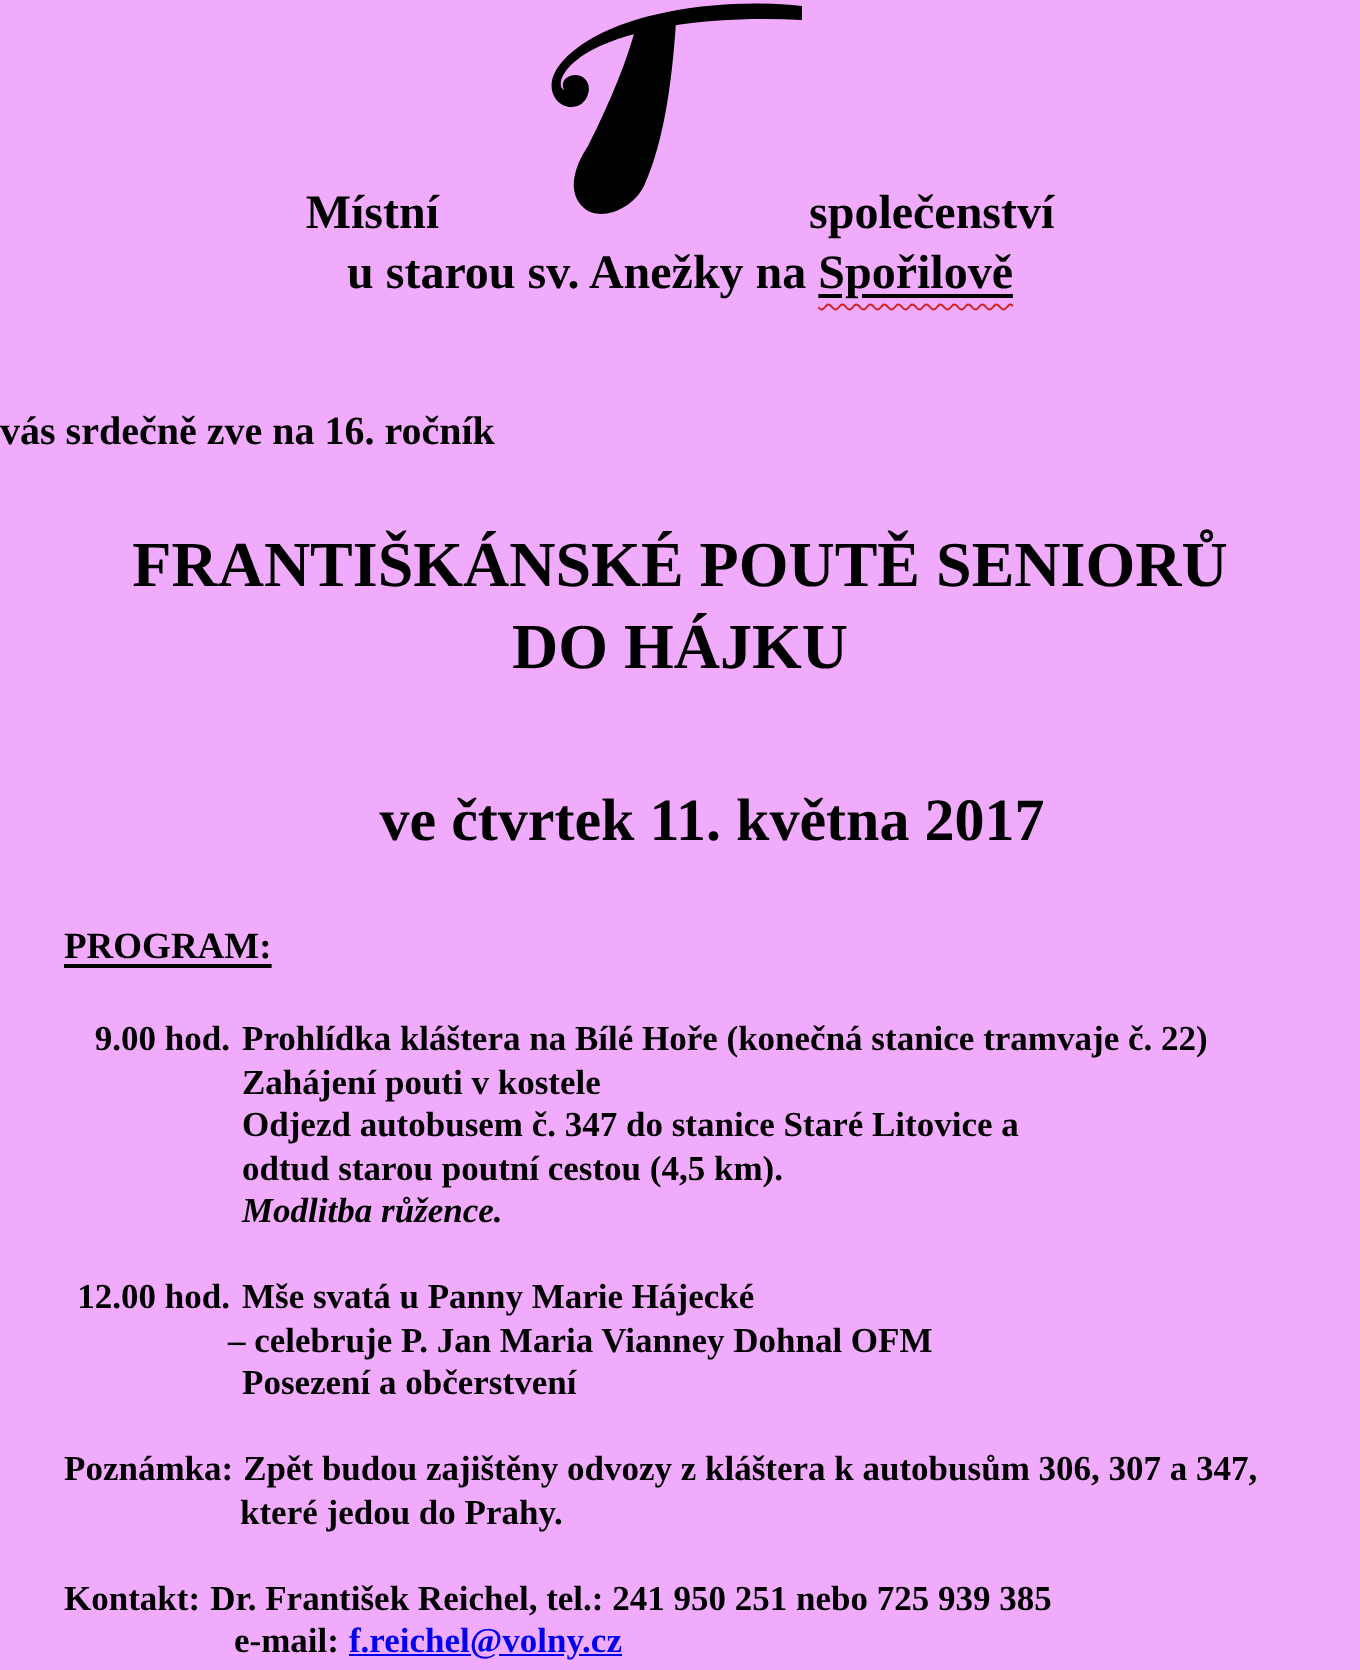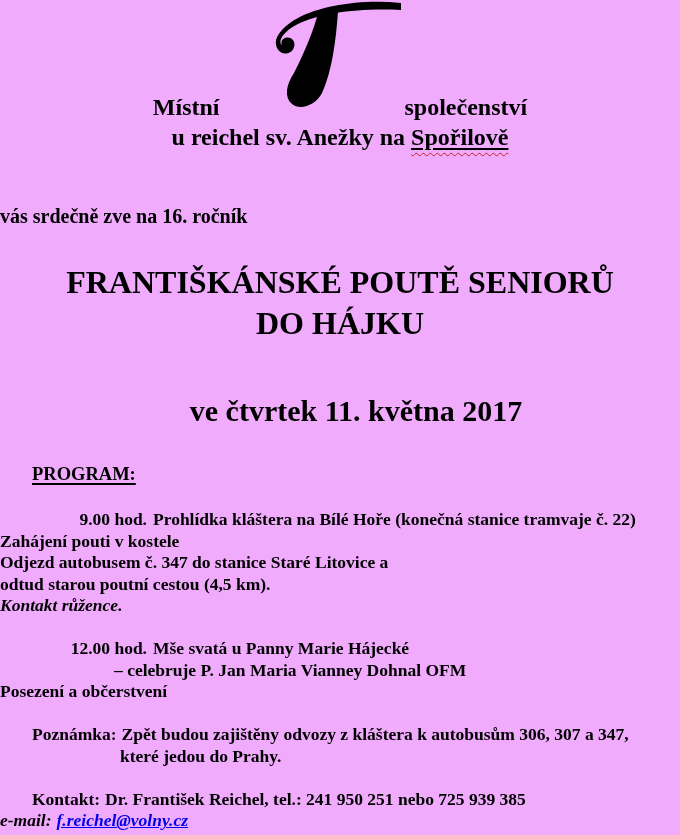--- a/index.html
+++ b/index.html
@@ -29,29 +29,29 @@
 
   .date{position:absolute;top:392px;left:16px;width:680px;text-align:center;
         font-size:30px;line-height:38px;}
 
   .program-heading{position:absolute;top:464px;left:32px;font-size:18.5px;
                    text-decoration:underline;text-decoration-thickness:2px;text-underline-offset:3px;}
 
   .program{position:absolute;top:509px;left:0;width:680px;
            font-size:17.5px;line-height:21.5px;white-space:nowrap;}
   .prow{display:flex;}
-  .ptime{flex:none;width:115px;text-align:right;padding-right:6px;padding-left:32px;}
+  .ptime{flex:none;width:115px;text-align:right;padding-right:6px;}
   .ptext{flex:none;}
-  .pcont{}
+  .pcont{padding-left:121px;}
   .pcont2{padding-left:114px;}
   .italic{font-style:italic;}
   .spacer{height:21.5px;}
   .note-row,.contact-row{padding-left:32px;}
   .cont-note{padding-left:120px;}
-  .email-row{font-style:italic;}
+  .email-row{padding-left:117px;}
   .lbl{margin-right:5px;}
   a.email{color:#0000ee;text-decoration:underline;cursor:pointer;}
 </style>
 </head>
 <body>
 
 <div class="page">
 
   <svg class="tau" viewBox="0 0 144 112" aria-hidden="true">
     <path fill="#000000" d="M 143 2
@@ -65,21 +65,21 @@
     <path fill="#000000" d="M 80 10
       C 78 40 74 70 64 92
       C 58 104 42 110 34 103
       C 26 96 28 84 36 72
       C 48 48 56 28 60 12
       C 66 10.5 73 10 80 10 Z"></path>
   </svg>
 
   <div class="header">
     <div><span>Místní</span><span class="tau-gap"></span><span>společenství</span></div>
-    <div><span>u reichel sv. Anežky na</span><span class="u-black"><span class="u-wavy">Spořilově</span></span></div>
+    <div><span>u starou sv. Anežky na</span><span class="u-black"><span class="u-wavy">Spořilově</span></span></div>
   </div>
 
   <div class="intro">vás srdečně zve na 16. ročník</div>
 
   <div class="title">
     <div>FRANTIŠKÁNSKÉ POUTĚ SENIORŮ</div>
     <div>DO HÁJKU</div>
   </div>
 
   <div class="date">ve čtvrtek 11. května 2017</div>
@@ -88,21 +88,21 @@
 
   <div class="program">
 
     <div class="prow">
       <span class="ptime">9.00 hod.</span>
       <span class="ptext">Prohlídka kláštera na Bílé Hoře (konečná stanice tramvaje č. 22)</span>
     </div>
     <div class="pcont">Zahájení pouti v kostele</div>
     <div class="pcont">Odjezd autobusem č. 347 do stanice Staré Litovice a</div>
     <div class="pcont">odtud starou poutní cestou (4,5 km).</div>
-    <div class="pcont italic">Kontakt růžence.</div>
+    <div class="pcont italic">Modlitba růžence.</div>
 
     <div class="spacer"></div>
 
     <div class="prow">
       <span class="ptime">12.00 hod.</span>
       <span class="ptext">Mše svatá u Panny Marie Hájecké</span>
     </div>
     <div class="pcont2">– celebruje P. Jan Maria Vianney Dohnal OFM</div>
     <div class="pcont">Posezení a občerstvení</div>
 

